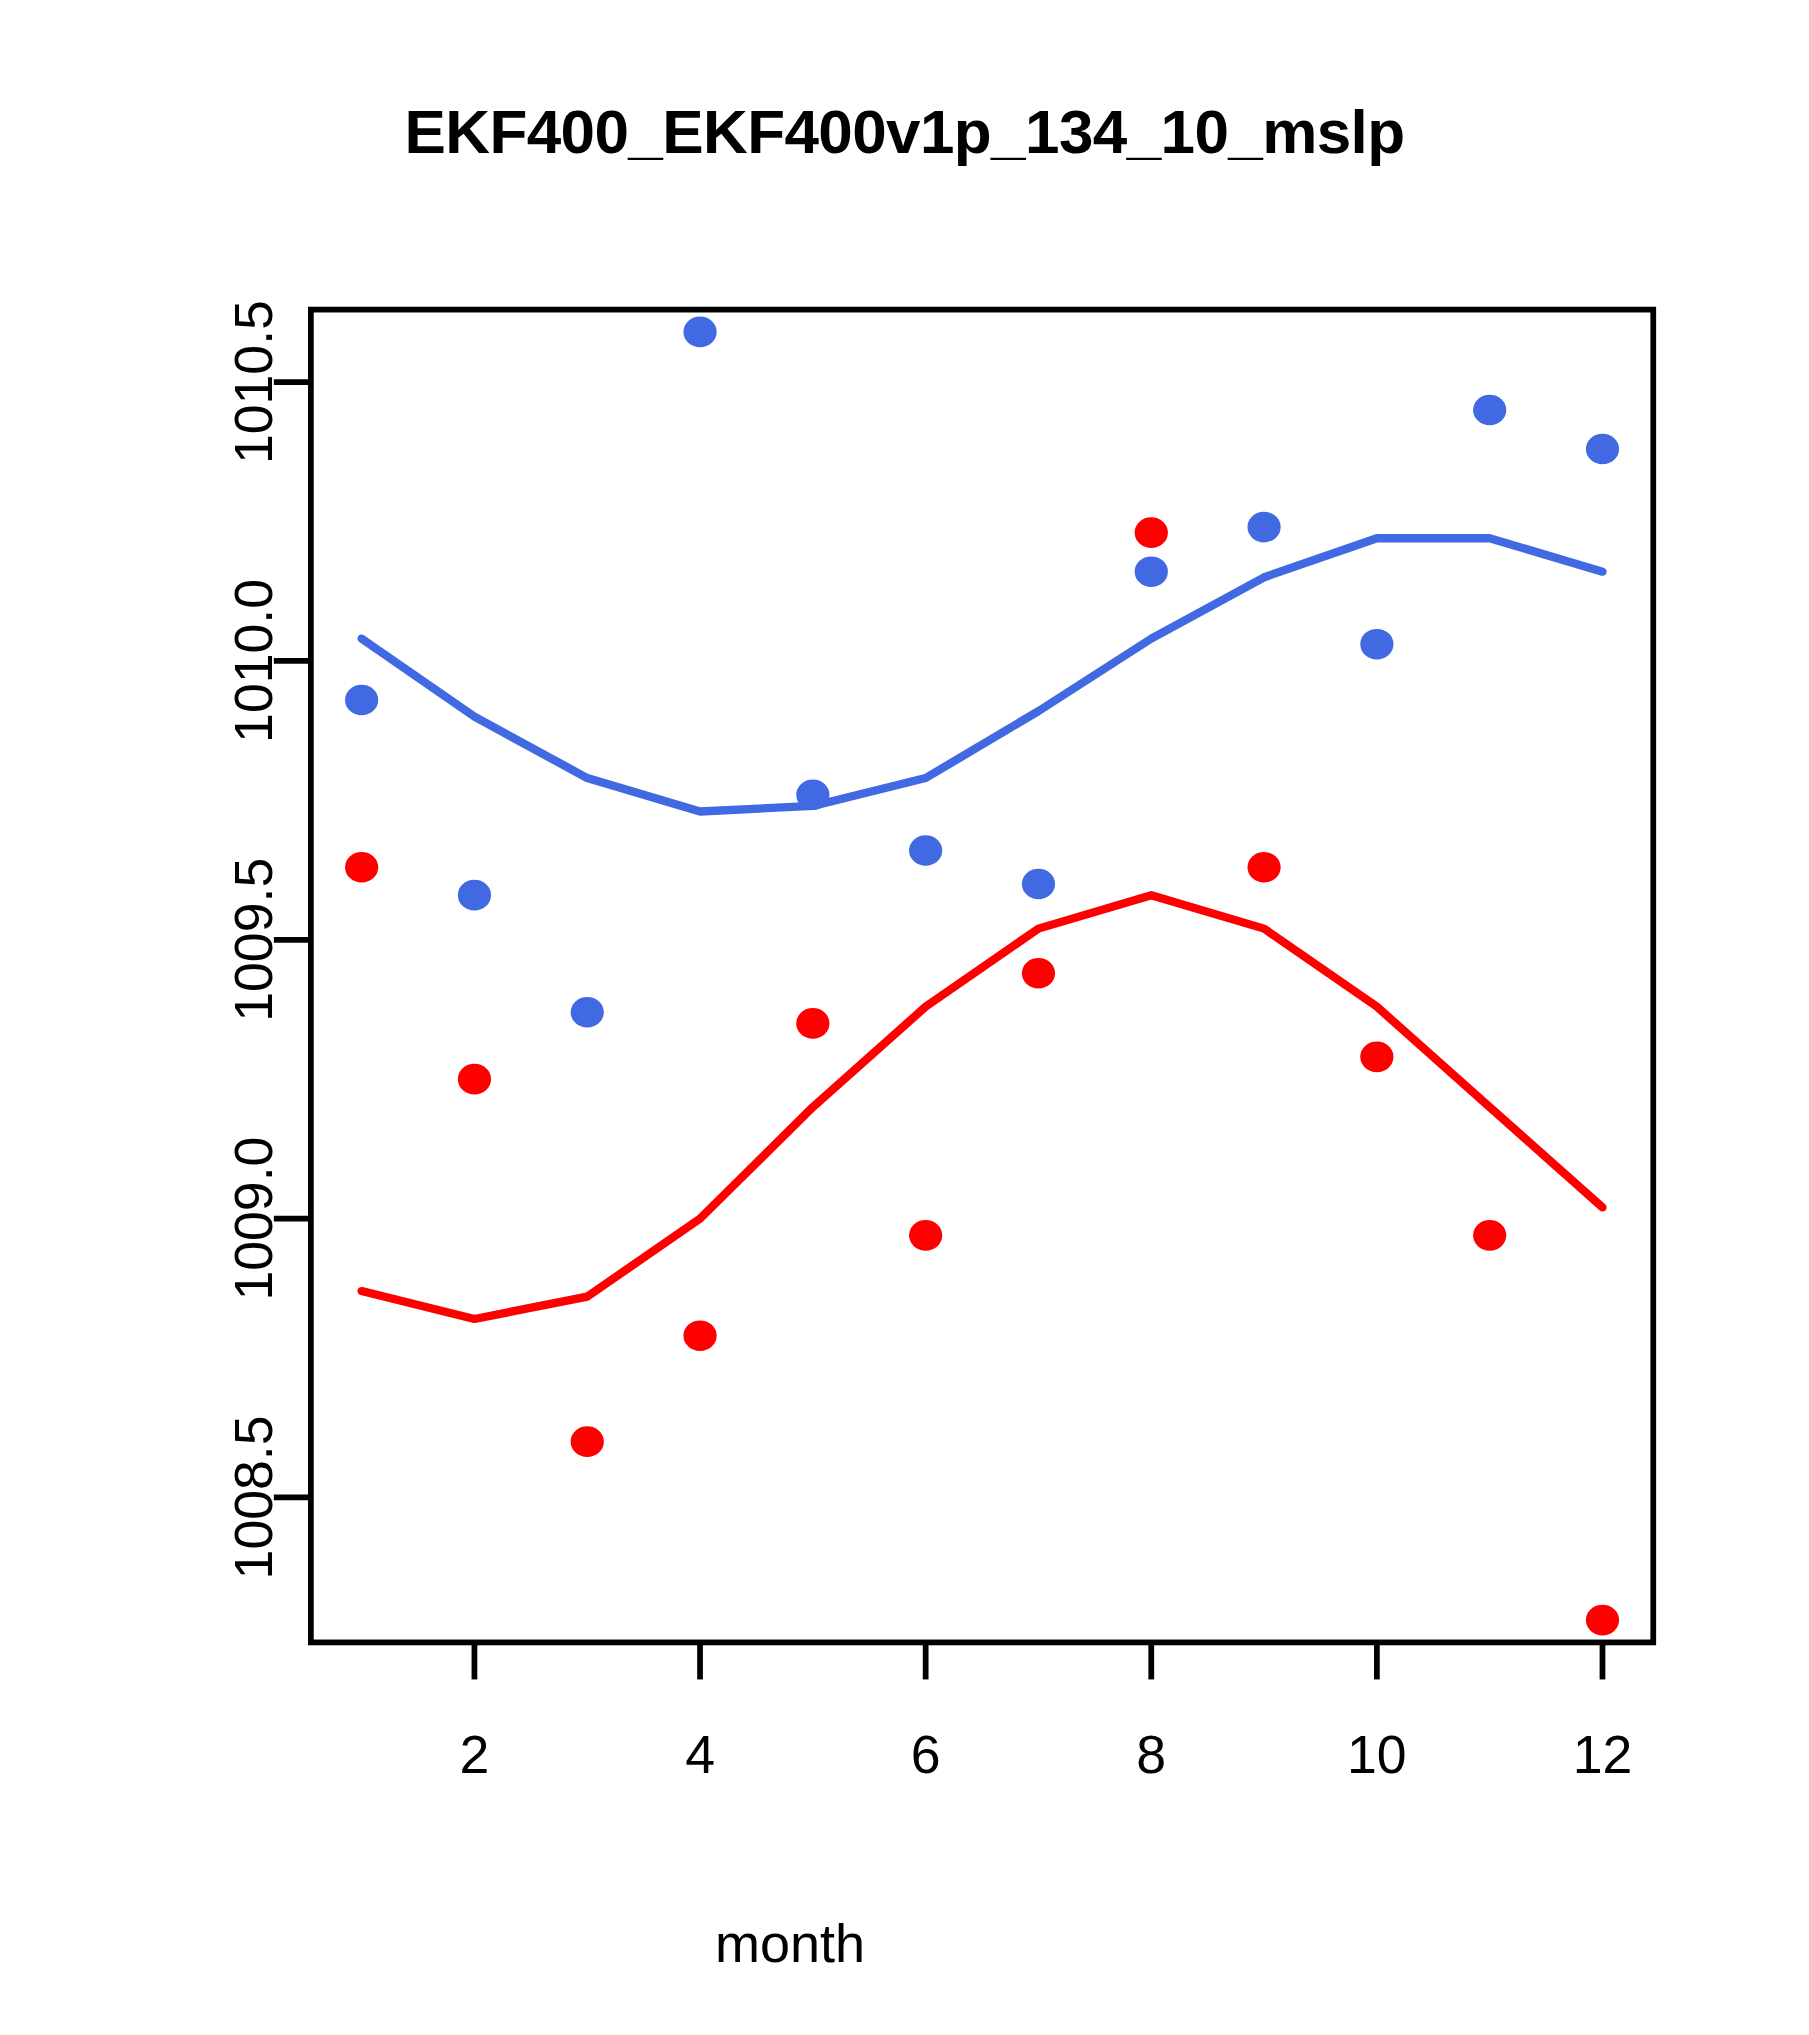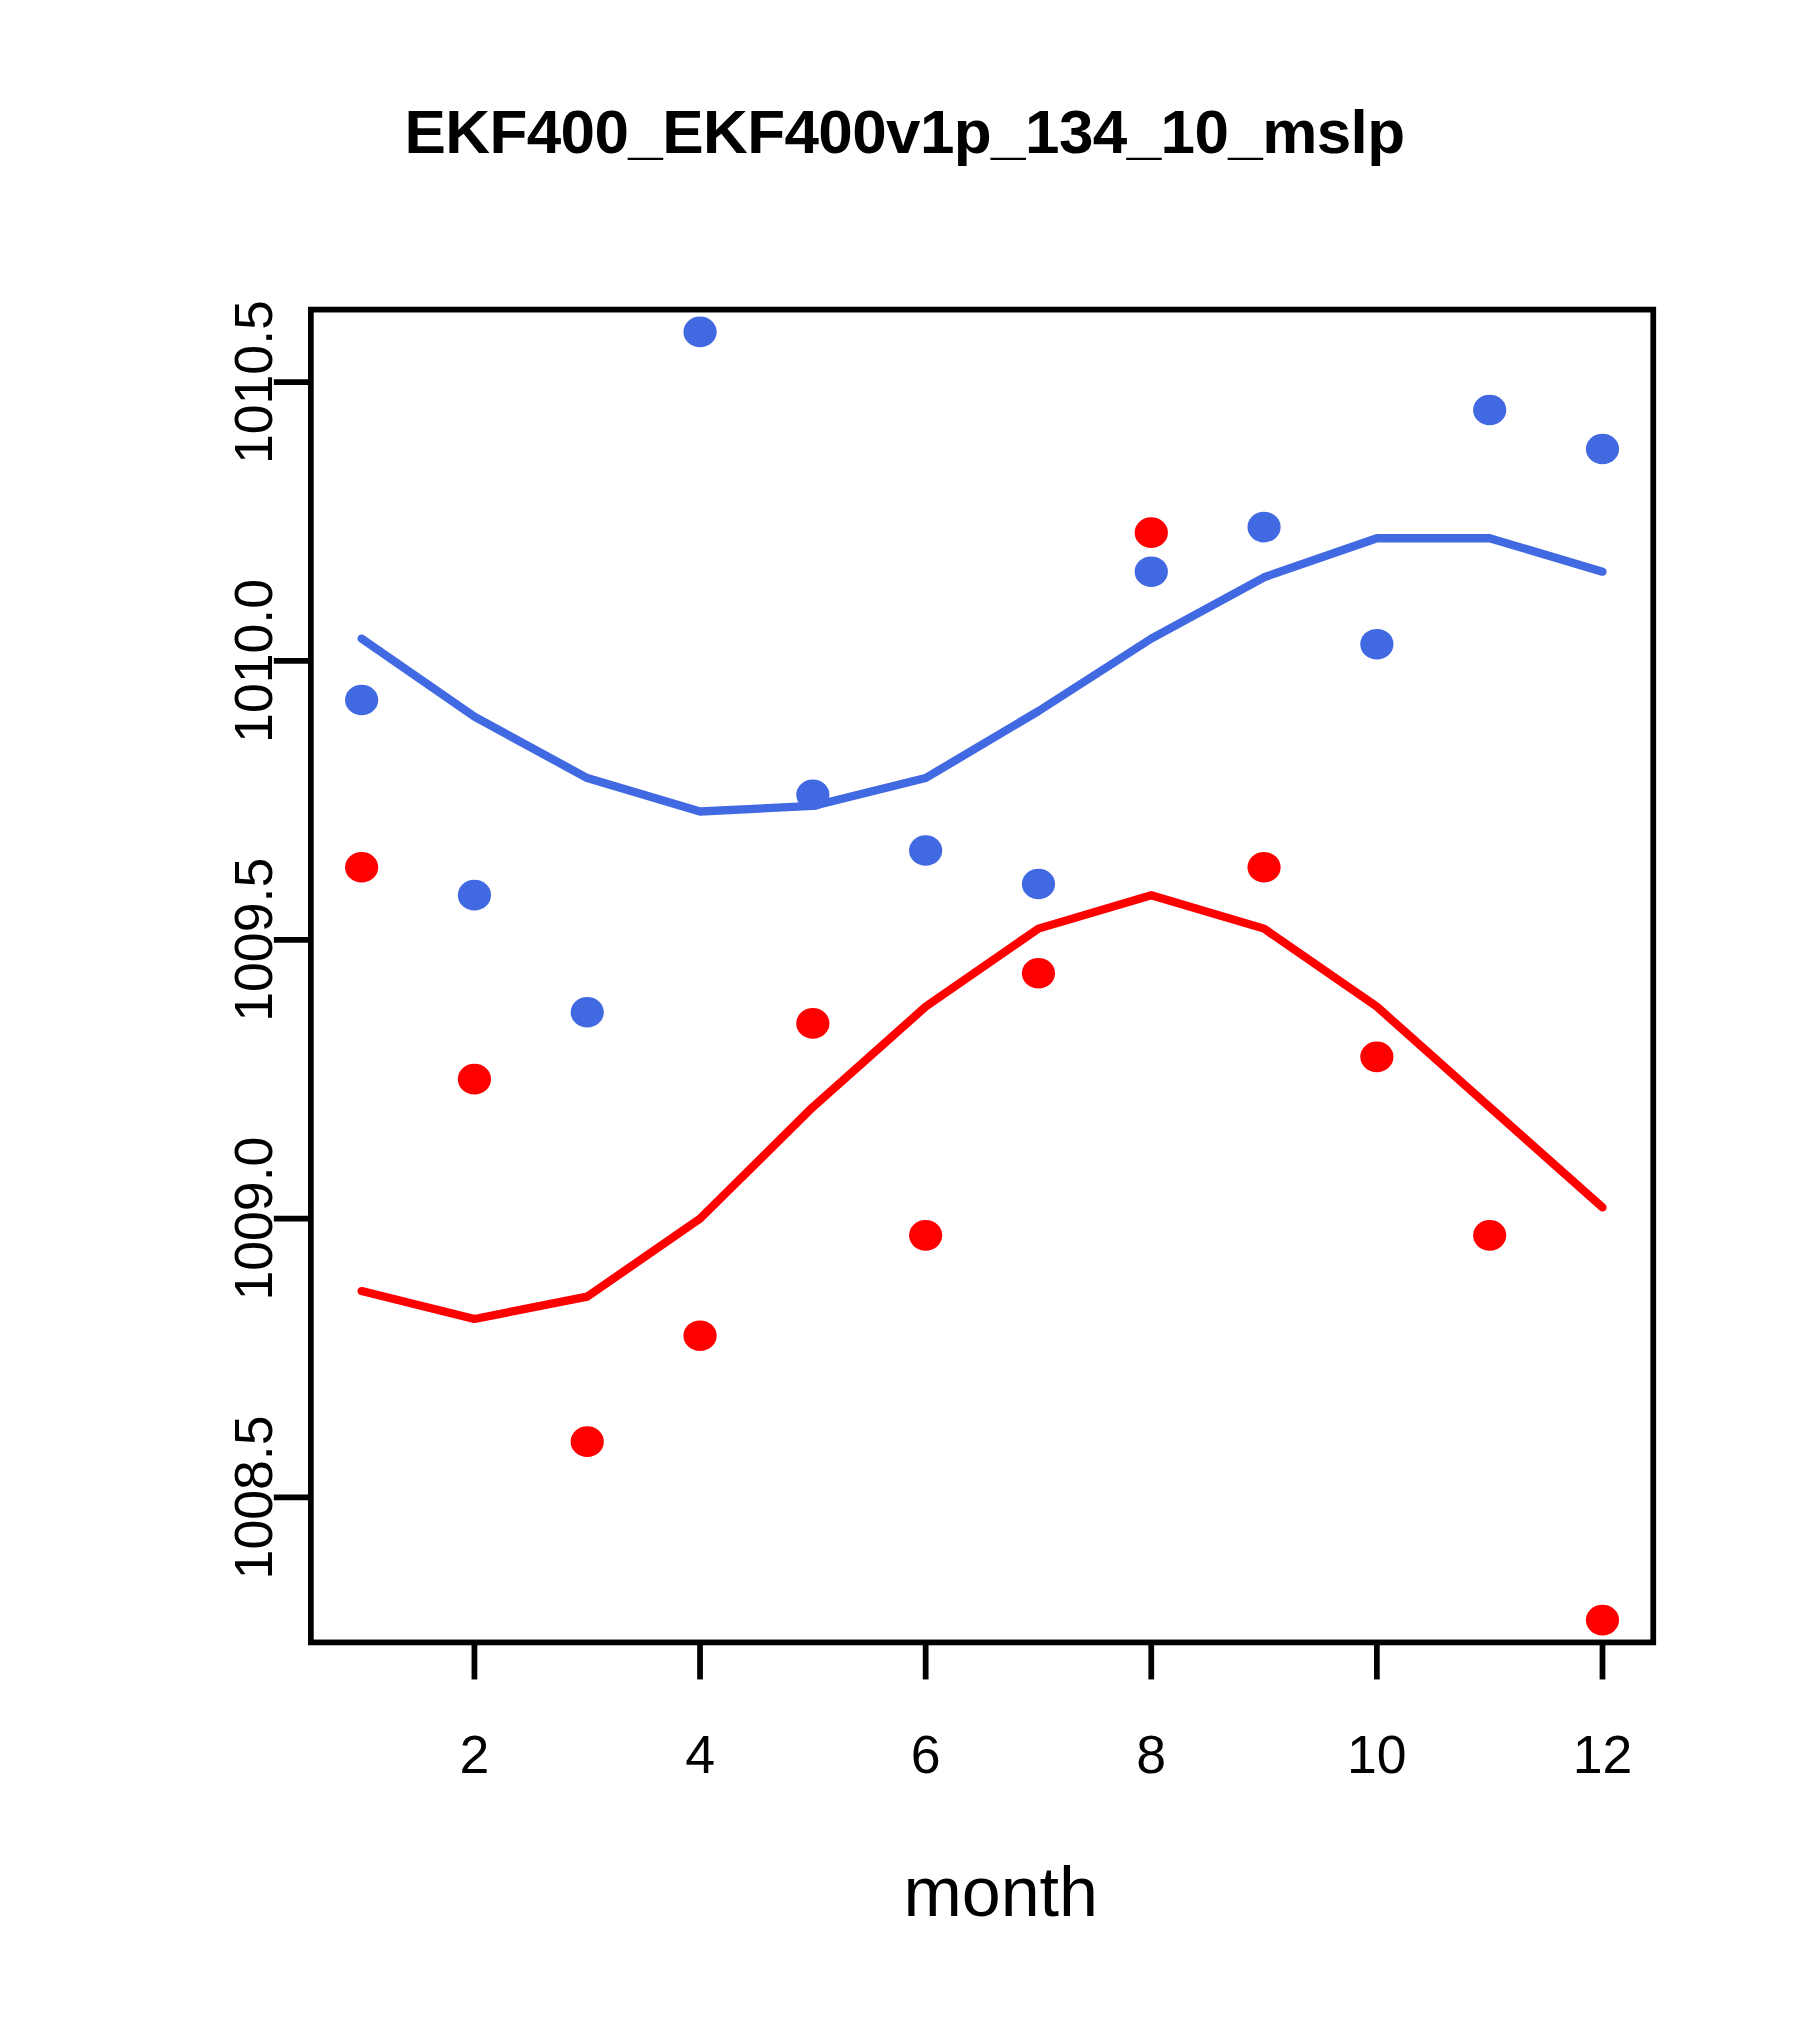--- a/index.html
+++ b/index.html
@@ -99,17 +99,17 @@
         <ellipse cx="1626.8613445378153" cy="1524.6317991631342" rx="26" ry="24" fill="#FF0000"></ellipse>
         <ellipse cx="1803.5840336134456" cy="834.4560669455889" rx="26" ry="24" fill="#FF0000"></ellipse>
         <ellipse cx="1980.3067226890757" cy="1358.6401673640219" rx="26" ry="24" fill="#FF0000"></ellipse>
         <ellipse cx="2157.0294117647063" cy="1655.677824267817" rx="26" ry="24" fill="#FF0000"></ellipse>
         <ellipse cx="2333.7521008403364" cy="1935.2426778242484" rx="26" ry="24" fill="#FF0000"></ellipse>
         <ellipse cx="2510.4747899159665" cy="2538.054393305471" rx="26" ry="24" fill="#FF0000"></ellipse>
       </g>
     <g id="labels-layer"></g>
   </svg>
 
-  <div style="position:absolute;left:715px;top:1852px;width:383px;text-align:right;
-              font-family:'Liberation Sans',sans-serif;font-size:70px;color:#000;">month</div>
+  <div style="position:absolute;left:715px;top:1912px;width:383px;text-align:left;
+              font-family:'Liberation Sans',sans-serif;font-size:54px;color:#000;">month</div>
 
 </div>
 
 
 </body></html>

